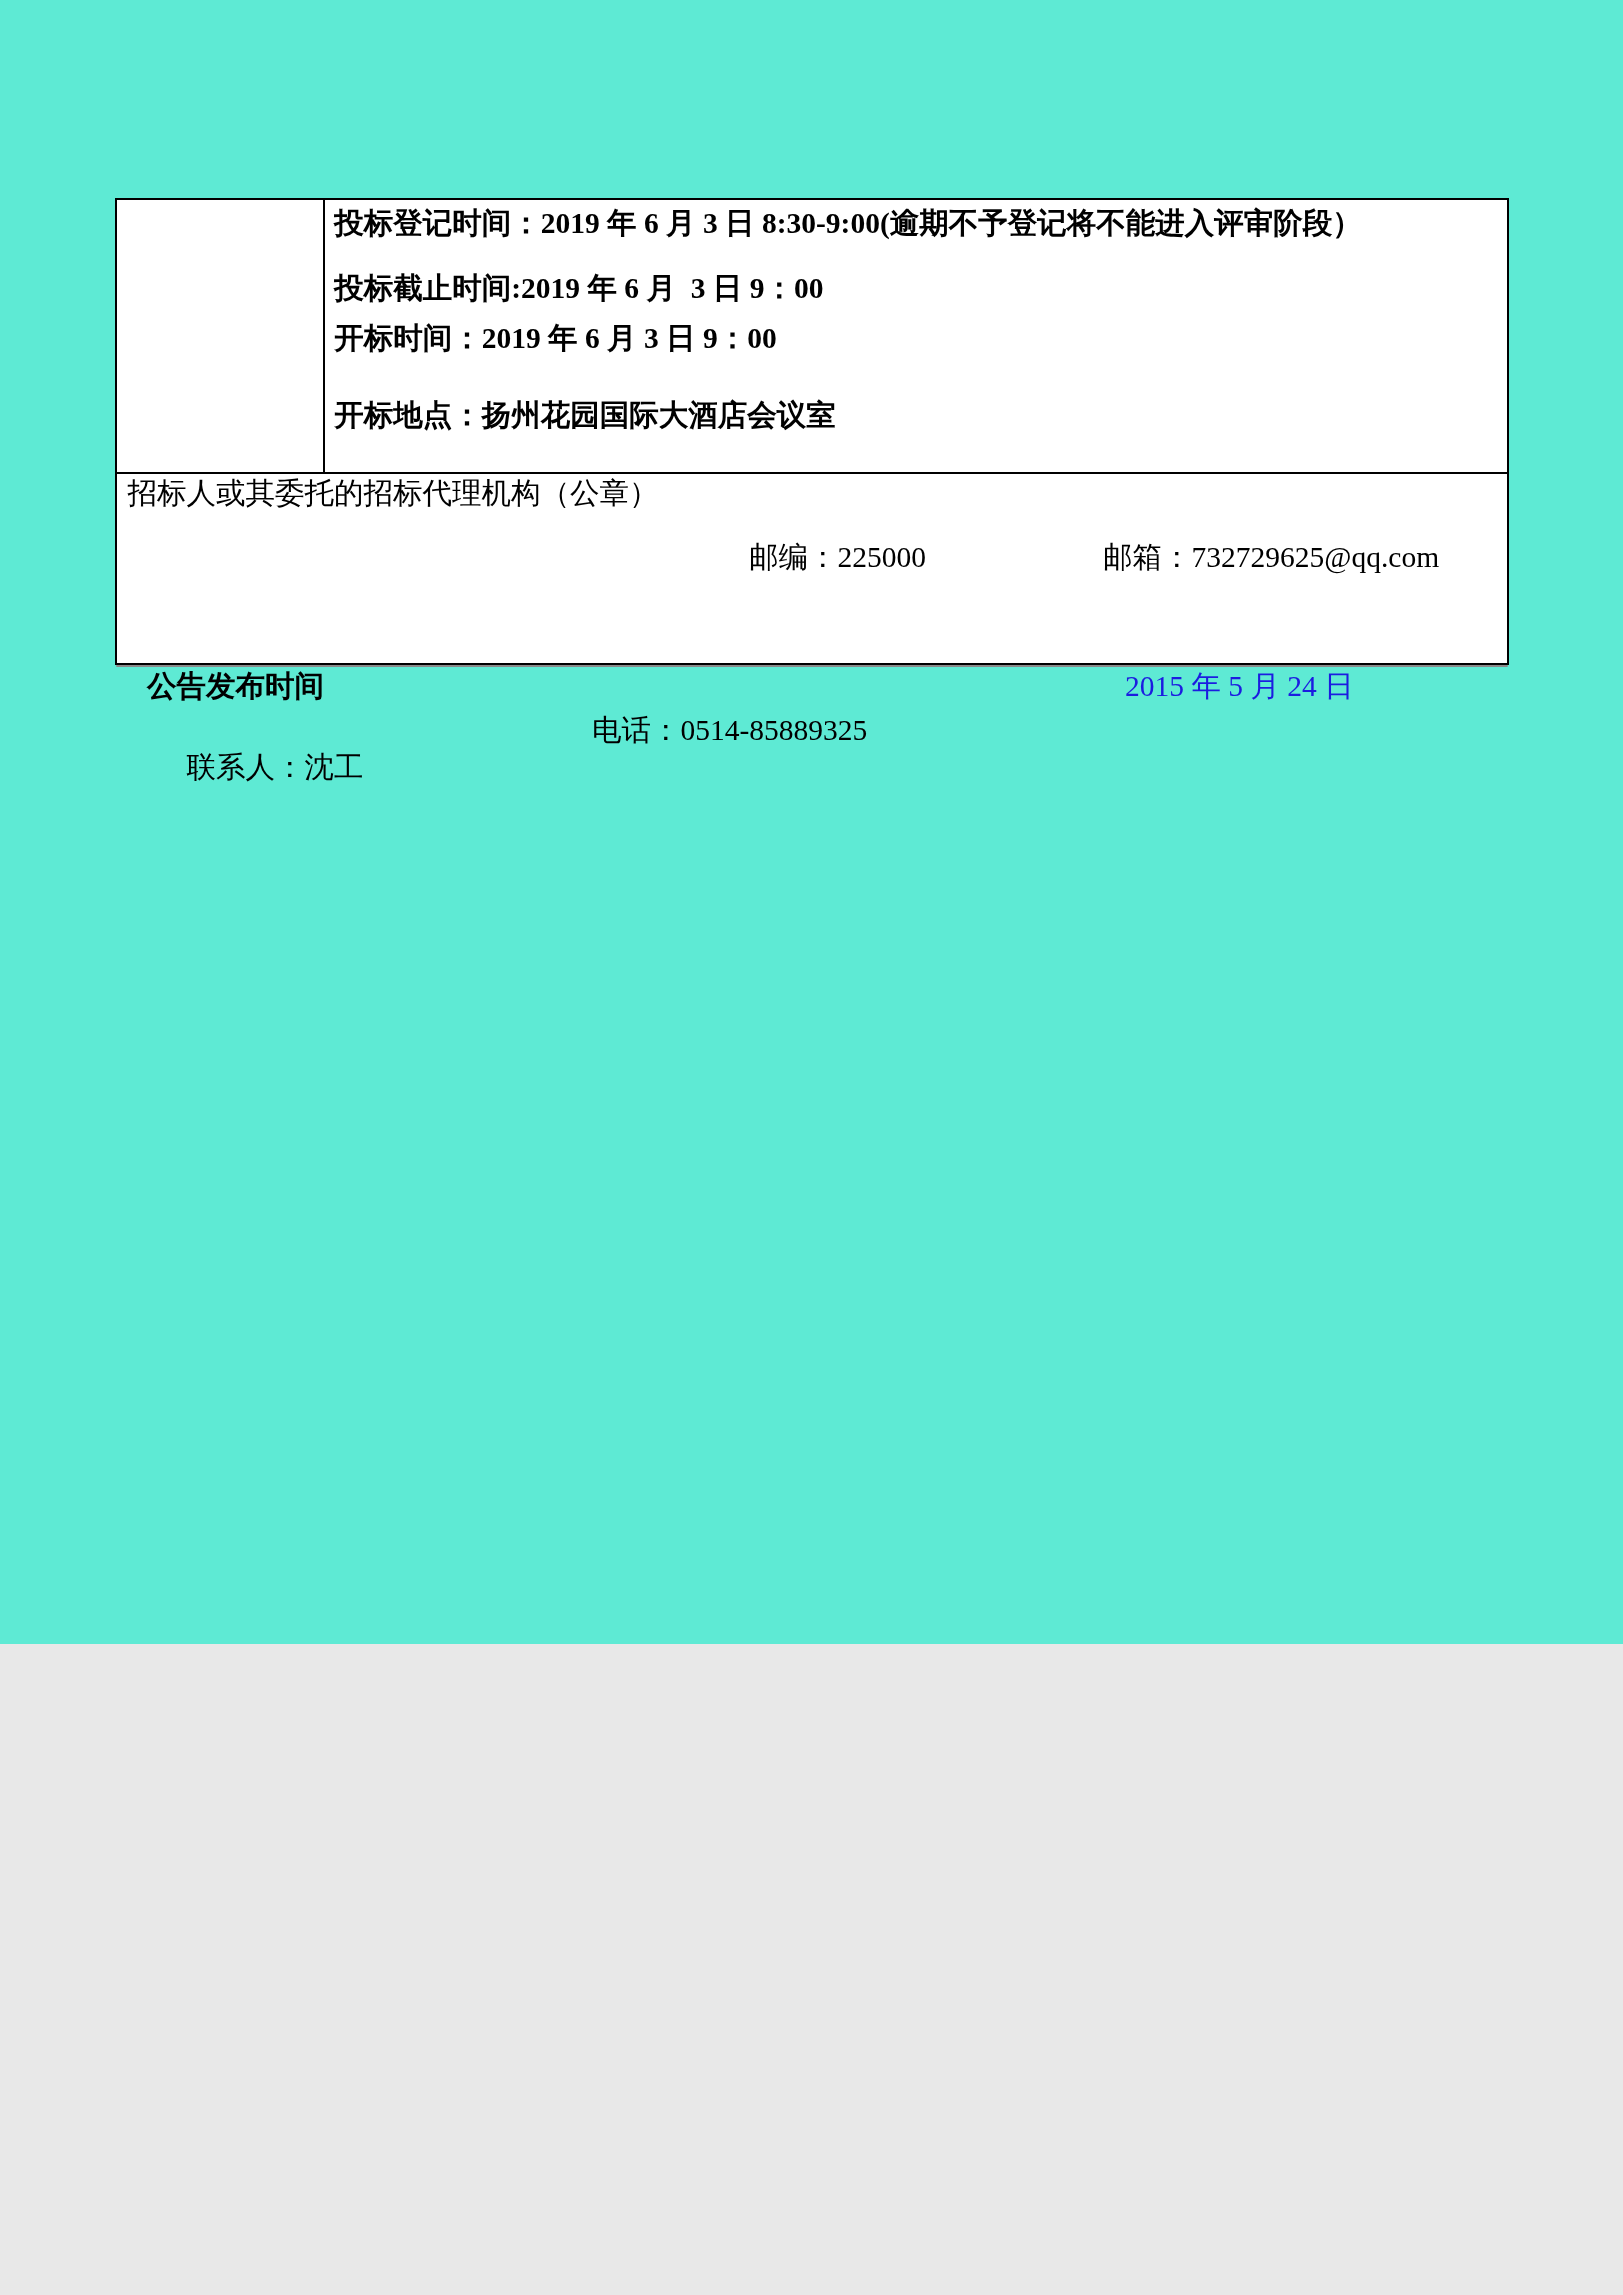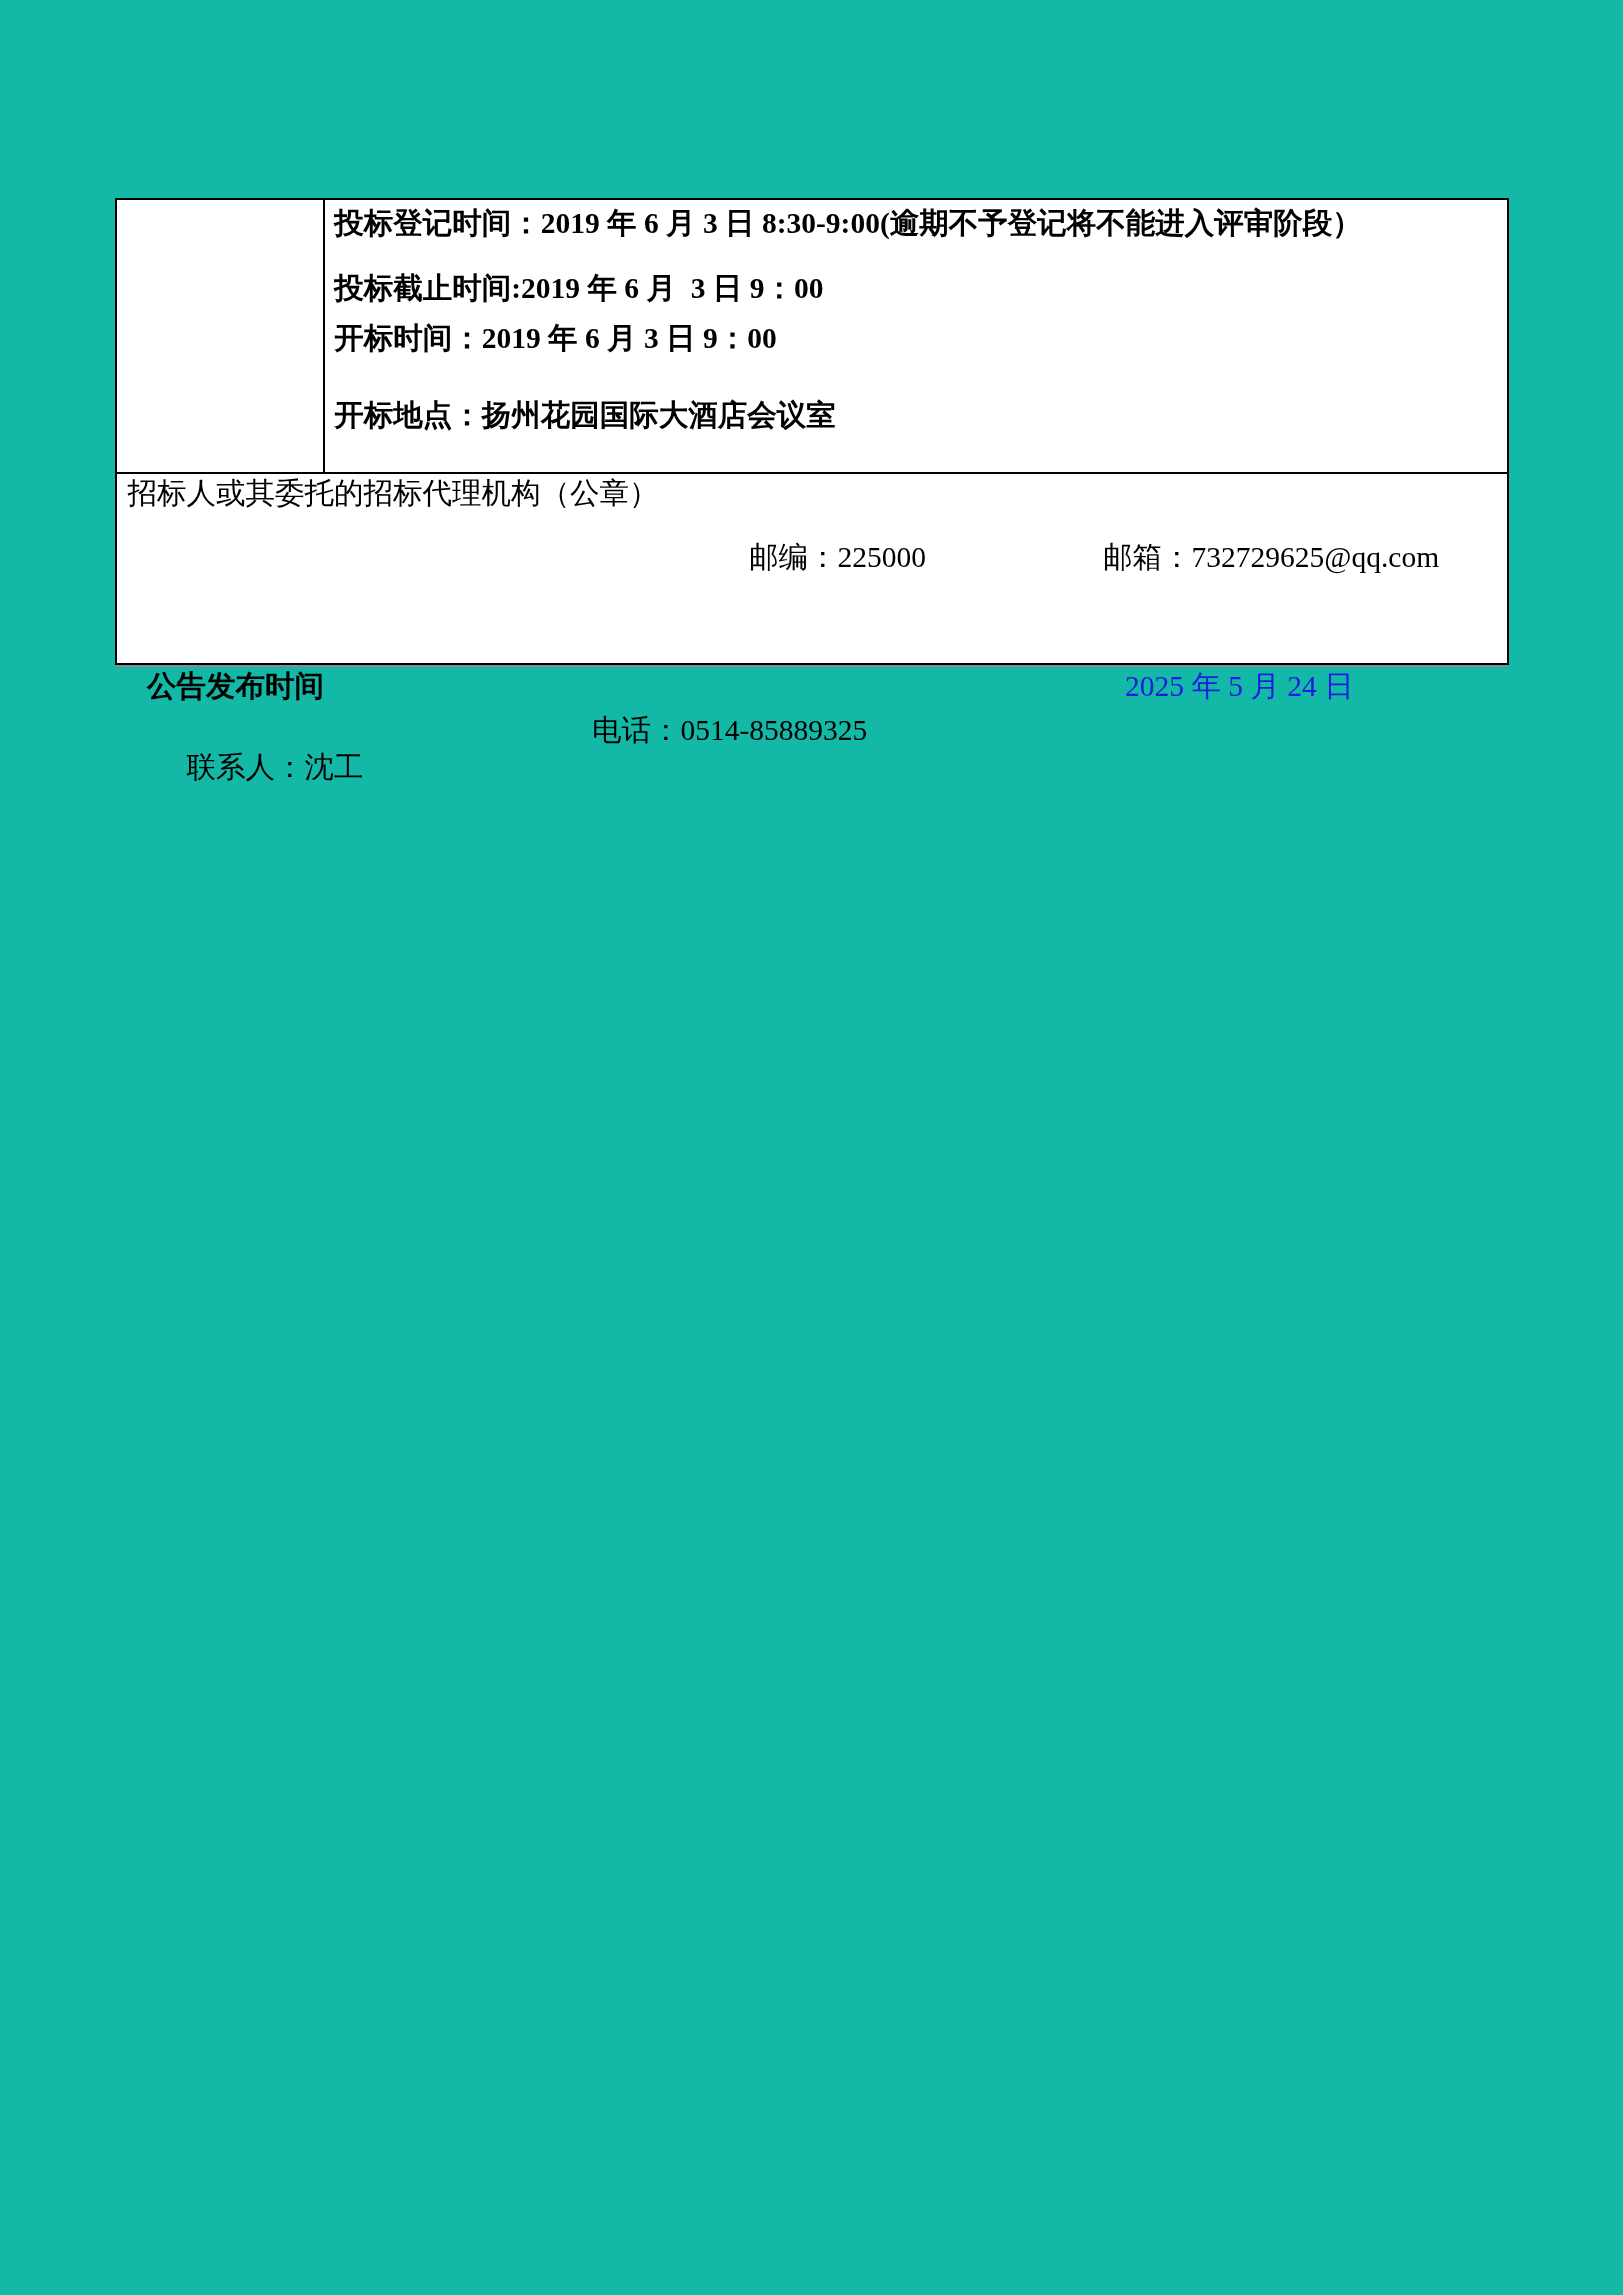--- a/index.html
+++ b/index.html
@@ -3,22 +3,22 @@
 <meta charset="utf-8">
 <style>
   html, body {
     margin: 0;
     padding: 0;
     background: #e8e8e8;
   }
   .page {
     position: relative;
     width: 1623px;
-    height: 2295px;
-    background: #14b8a6;
+    height: 1644px;
+    background: #5eead4;
     font-family: "Liberation Serif", "DejaVu Serif", serif;
     color: #000000;
     overflow: hidden;
   }
   .doc-table {
     position: absolute;
     left: 115px;
     top: 198px;
     width: 1394px;
     height: 467px;
@@ -126,17 +126,17 @@
       <p class="agency-l3">
         <span>联系人：沈工</span>
         <span class="pos pos-phone">电话：0514-85889325</span>
       </p>
     </div>
 
   </div>
 
   <div class="footer-line">
     <span class="pub-label">公告发布时间</span>
-    <span class="pub-date" style="color: rgb(28, 28, 224);">2025 年 5 月 24 日</span>
+    <span class="pub-date" style="color: rgb(28, 28, 224);">2015 年 5 月 24 日</span>
   </div>
 
 </div>
 
 
 </body></html>

